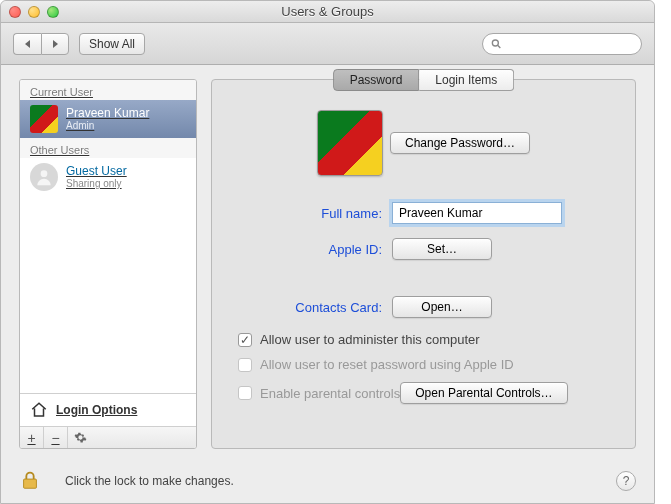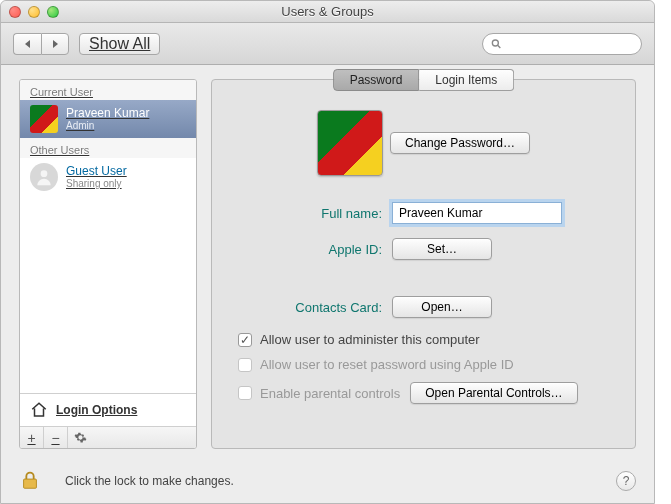--- a/index.html
+++ b/index.html
@@ -45,25 +45,24 @@
   padding: 0 12px;
   gap: 10px;
 }
 .segbtns { display:flex; }
 .tbtn {
   height: 22px;
   background: linear-gradient(#fdfdfd,#e7e7e7);
   border: 1px solid #a7a7a7;
   border-radius: 4px;
   padding: 0 9px;
-  font-size: 16px;
+  font-size: 12px;
   display:flex; align-items:center; justify-content:center;
   box-shadow: 0 1px 0 #fff inset;
   cursor: default;
-  text-decoration: underline;
 }
 .segbtns .tbtn:first-child { border-radius: 4px 0 0 4px; border-right: none; }
 .segbtns .tbtn:last-child { border-radius: 0 4px 4px 0; }
 .tbtn.arrow { width: 28px; padding:0;}
 .arrow svg { width:10px; height:10px; fill:#666;}
 .spacer { flex:1; }
 .search {
   width: 160px; height:22px;
   border:1px solid #a7a7a7; border-radius: 11px;
   background:#fff; display:flex; align-items:center; padding:0 8px;
@@ -130,30 +129,30 @@
 .macbtn {
   height:22px; padding:0 14px;
   background:linear-gradient(#fefefe,#e5e5e5);
   border:1px solid #9e9e9e; border-radius:4px;
   font-size:12px;
   box-shadow:0 1px 0 #fff inset, 0 1px 1px rgba(0,0,0,.08);
   display:inline-flex; align-items:center; justify-content:center;
   cursor:default;
 }
 .formrow { display:flex; align-items:center; margin-bottom:14px;}
-.formrow .lbl { width:150px; text-align:right; margin-right:10px; color:#0f766e; font-size:13px;}
+.formrow .lbl { width:150px; text-align:right; margin-right:10px; color:#1d4ed8; font-size:13px;}
 .txtin { height:22px; border:1px solid #8ab0d6; background:#fff; padding:0 6px; font-size:12px; box-shadow:0 0 0 3px #b9d4ee; outline:none;}
 .checks { margin-top:10px;}
 .chkrow { display:flex; align-items:center; gap:8px; margin-bottom:10px; padding-left:6px;}
 .chkbox { width:14px; height:14px; border:1px solid #999; border-radius:3px; background:#fff; display:flex; align-items:center; justify-content:center;}
 .chkbox.on::after{ content:"✓"; font-size:12px; color:#555; line-height:1;}
 .chkrow .txt{ font-size:13px; color:#444;}
 .chkrow.dis .txt{ color:#999;}
 .chkrow.dis .chkbox{ border-color:#c5c5c5;}
-.pcrow{ display:flex; align-items:center; gap:10px; padding-left:6px;}
+.pcrow{ display:flex; align-items:center; padding-left:6px;}
 .footer {
   height:44px; border-top:0; padding:0 18px;
   display:flex; align-items:center; gap:24px;
 }
 .lockicon svg{ width:22px;height:22px;}
 .helpbtn { margin-left:auto; width:20px;height:20px; border:1px solid #aaa; border-radius:50%; background:linear-gradient(#fff,#e8e8e8); display:flex; align-items:center; justify-content:center; font-size:12px; color:#666;}
 </style>
 </head>
 <body>
 

